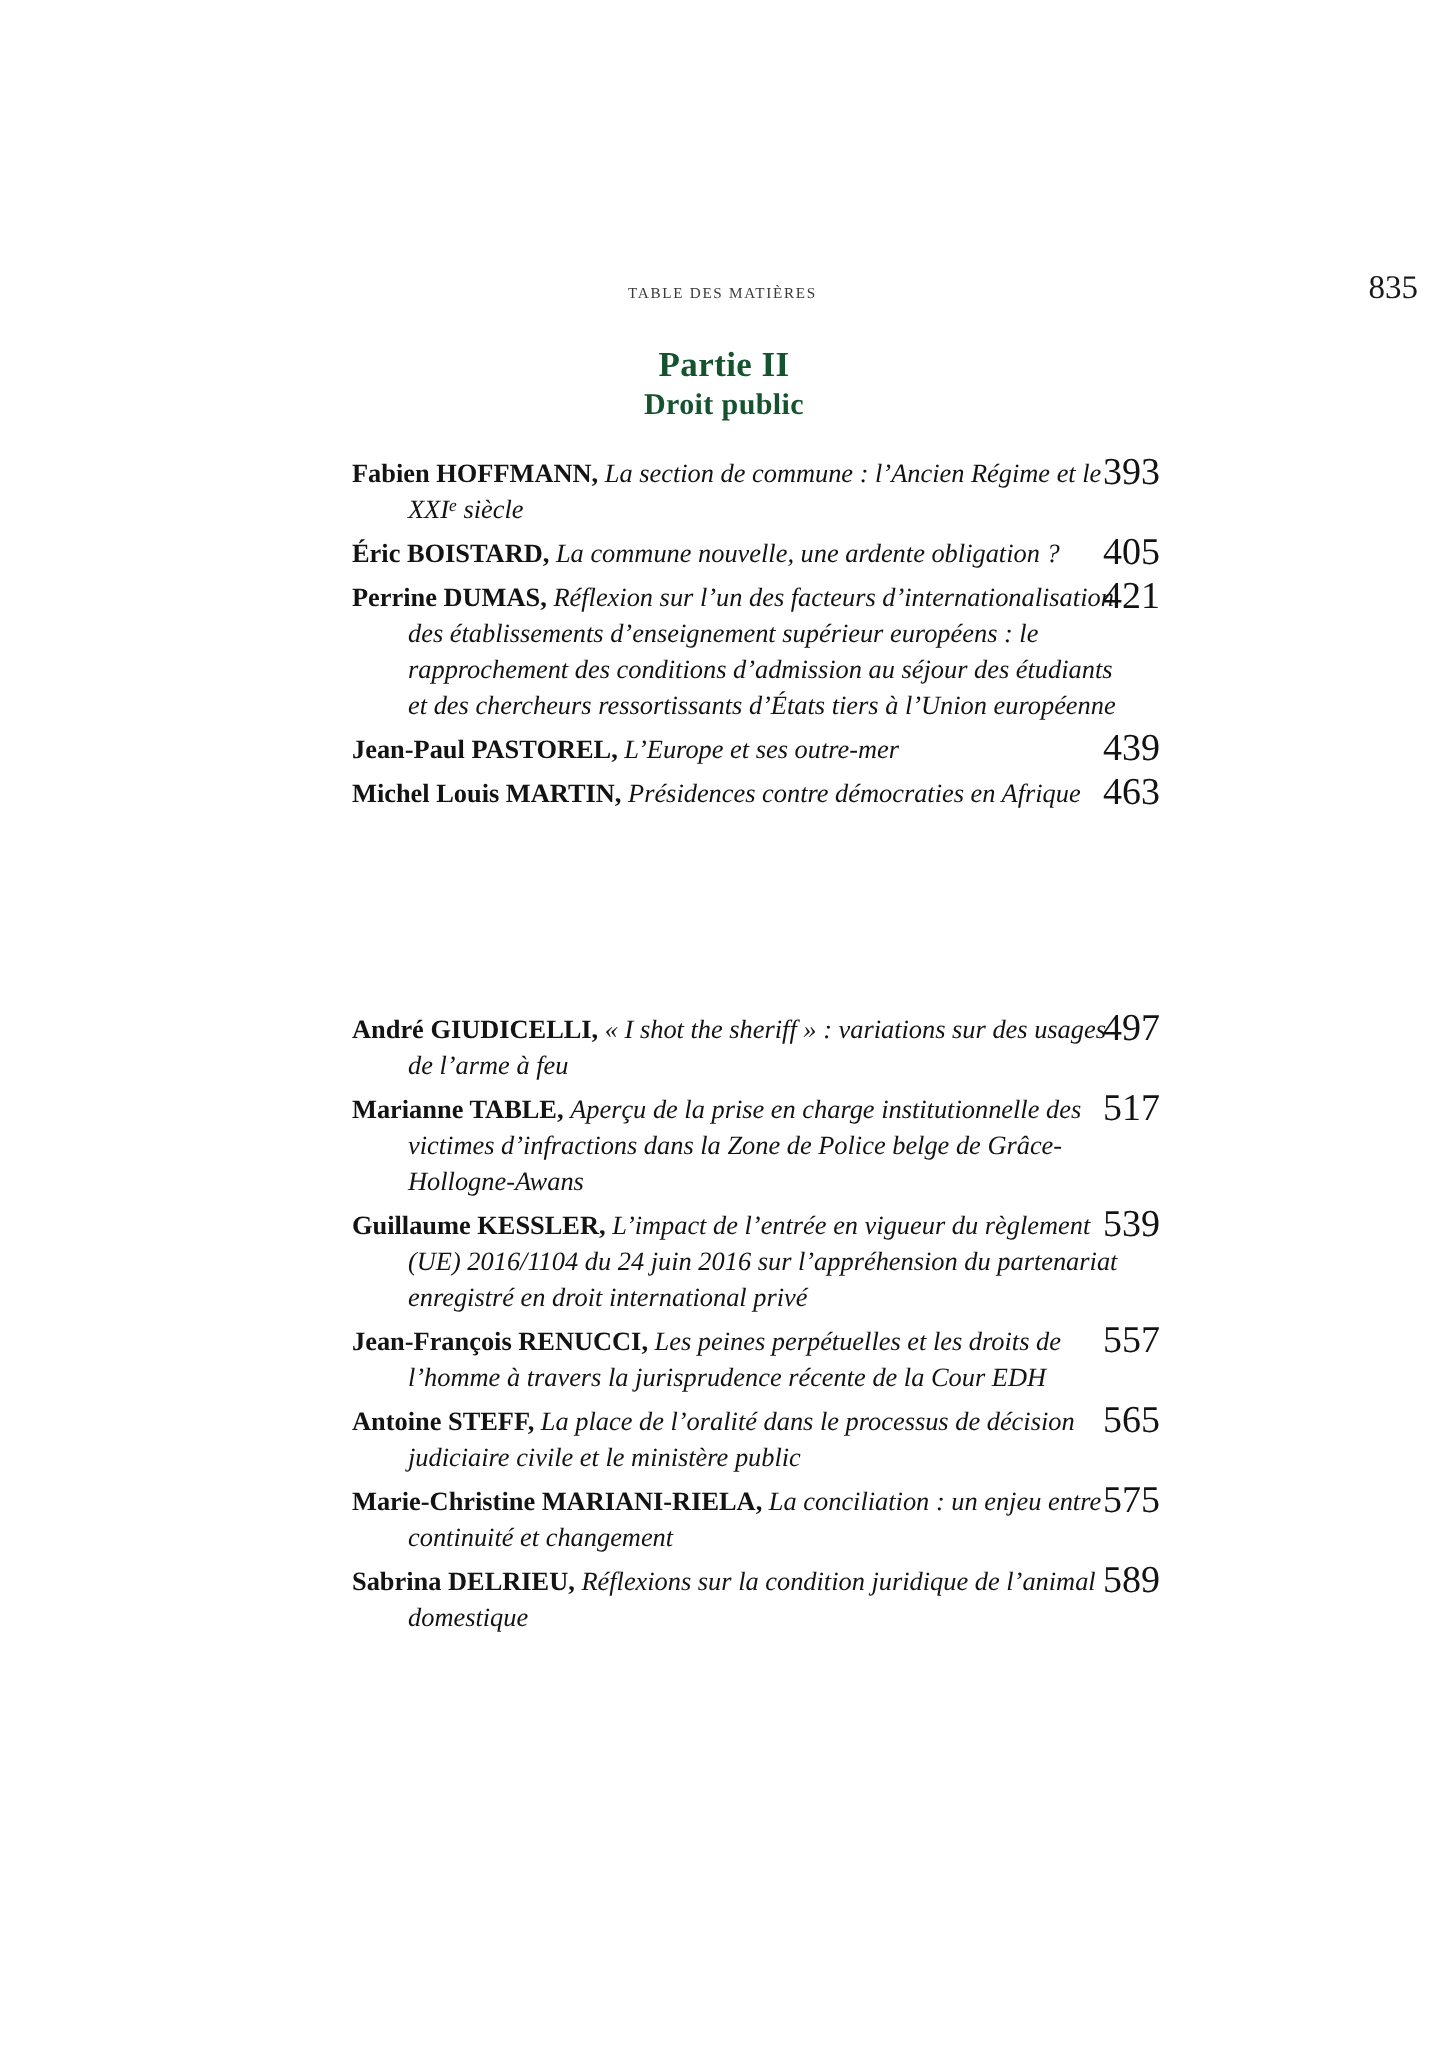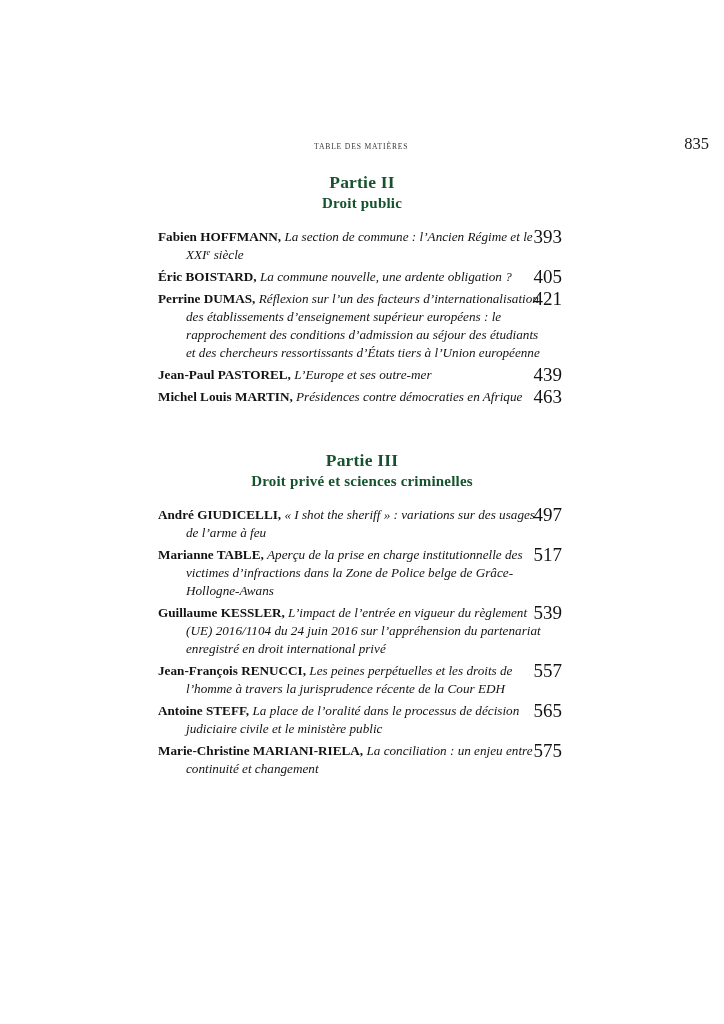--- a/index.html
+++ b/index.html
@@ -73,21 +73,21 @@
     line-height: 21px;
     letter-spacing: 0.2px;
   }
 
   #part2-heading { top: 172px; }
   #part3-heading { top: 450px; }
 
   
   .entries {
     position: absolute;
-    left: 158px;
+    left: 176px;
     width: 404px;
   }
   #part2-entries { top: 228px; }
   #part3-entries { top: 506px; }
 
   .entry {
     position: relative;
     margin-bottom: 4px;
   }
   .entry-text {
@@ -155,24 +155,20 @@
       <div class="entry">
         <span class="entry-text"><span class="entry-author">Jean-Paul PASTOREL,</span> <span class="entry-title">L’Europe et ses outre-mer</span></span>
         <span class="entry-page">439</span>
       </div>
       <div class="entry">
         <span class="entry-text"><span class="entry-author">Michel Louis MARTIN,</span> <span class="entry-title">Présidences contre démocraties en Afrique</span></span>
         <span class="entry-page">463</span>
       </div>
     </div>
 
-  <div class="part-heading" id="part3-heading">
-    <span class="part-label">Partie III</span>
-    <span class="part-title">Droit privé et sciences criminelles</span>
-  </div>
 
   <div class="entries" id="part3-entries">
       <div class="entry">
         <span class="entry-text"><span class="entry-author">André GIUDICELLI,</span> <span class="entry-title">« I shot the sheriff » : variations sur des usages de l’arme à feu</span></span>
         <span class="entry-page">497</span>
       </div>
       <div class="entry">
         <span class="entry-text"><span class="entry-author">Marianne TABLE,</span> <span class="entry-title">Aperçu de la prise en charge institutionnelle des victimes d’infractions dans la Zone de Police belge de Grâce-Hollogne-Awans</span></span>
         <span class="entry-page">517</span>
       </div>
@@ -185,15 +181,19 @@
         <span class="entry-page">557</span>
       </div>
       <div class="entry">
         <span class="entry-text"><span class="entry-author">Antoine STEFF,</span> <span class="entry-title">La place de l’oralité dans le processus de décision judiciaire civile et le ministère public</span></span>
         <span class="entry-page">565</span>
       </div>
       <div class="entry">
         <span class="entry-text"><span class="entry-author">Marie-Christine MARIANI-RIELA,</span> <span class="entry-title">La conciliation : un enjeu entre continuité et changement</span></span>
         <span class="entry-page">575</span>
       </div>
+      <div class="entry">
+        <span class="entry-text"><span class="entry-author">Sabrina DELRIEU,</span> <span class="entry-title">Réflexions sur la condition juridique de l’animal domestique</span></span>
+        <span class="entry-page">589</span>
+      </div>
     </div>
 
 </div>
 
 </body></html>

